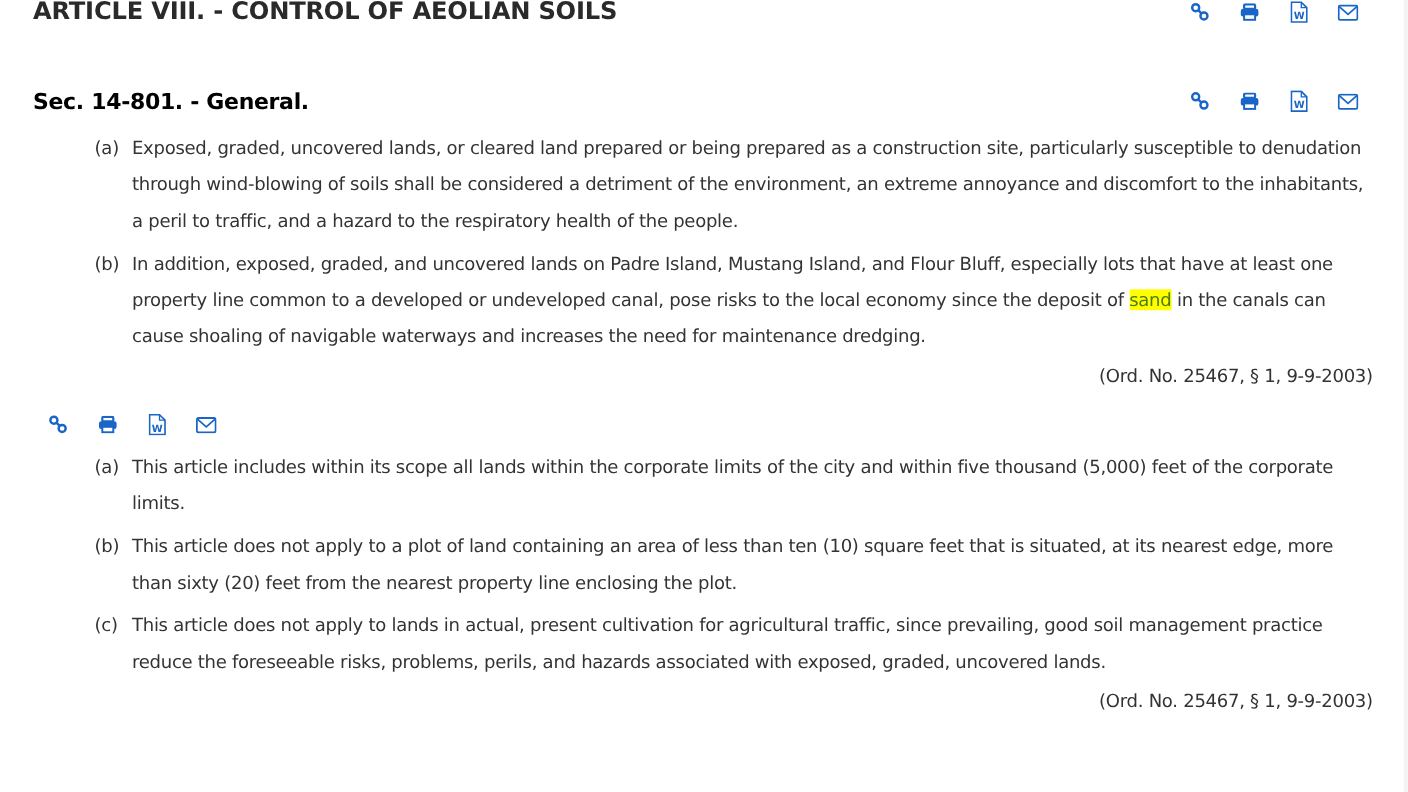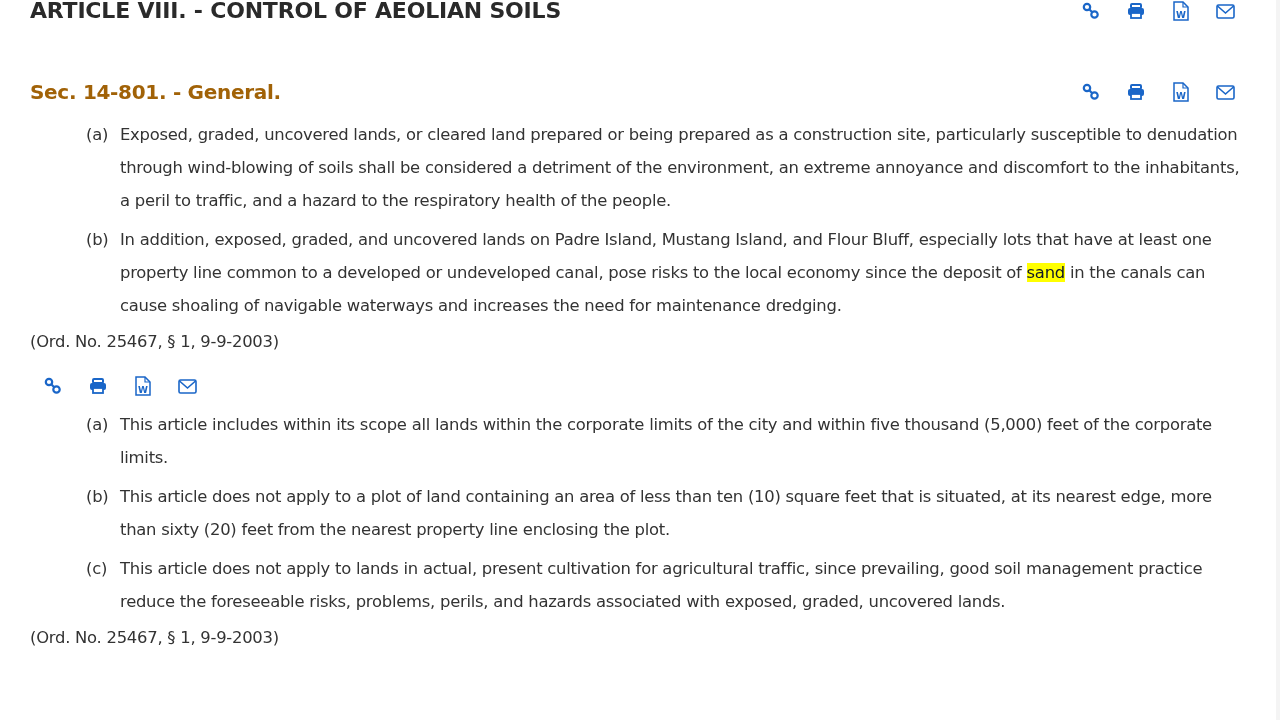--- a/index.html
+++ b/index.html
@@ -40,21 +40,21 @@
       font-weight: bold;
       letter-spacing: -0.2px;
       color: #2a2a2a;
       margin: 0;
       line-height: 42px;
       white-space: nowrap;
     }
     .section-title {
       font-size: 20px;
       font-weight: bold;
-      color: #a16207;
+      color: #000000;
       margin: 0;
       line-height: 32px;
       white-space: nowrap;
       letter-spacing: -0.3px;
     }
     .tools {
       display: flex;
       align-items: center;
       gap: 0;
     }
@@ -82,24 +82,25 @@
       box-sizing: border-box;
       padding-left: 55px;
     }
     .para .label span { display: inline-block; width: 34px; text-align: left; }
     .para .text { flex: 1; }
     .history {
       font-size: 16.4px;
       line-height: 28px;
       color: #333333;
       letter-spacing: -0.25px;
+      text-align: right;
     }
     mark {
       background: #ffff00;
-      color: #0f172a;
+      color: #4d7c0f;
       padding: 0;
     }
     #sec1-head { margin-top: 44px; }
     #sec1-paras { margin-top: 10px; }
     #sec1-paras .para + .para { margin-top: 6px; }
     #sec1-hist { margin-top: 6px; }
     #sec2-head { margin-top: 18px; }
     #sec2-paras { margin-top: 10px; }
     #sec2-paras .para + .para { margin-top: 6px; }
     #sec2-hist { margin-top: 6px; }

